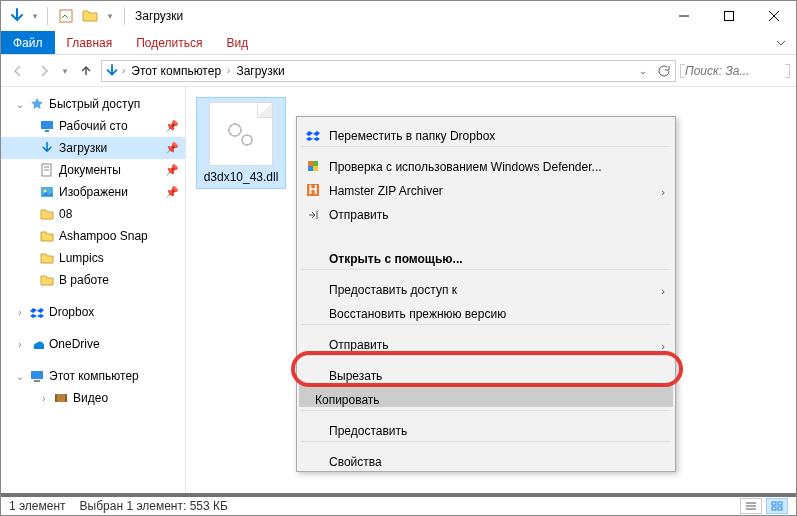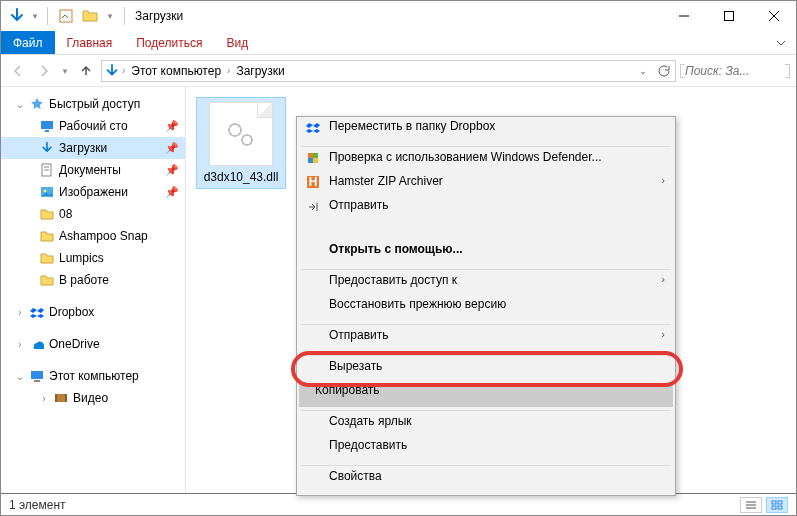--- a/index.html
+++ b/index.html
@@ -39,27 +39,27 @@
 .tree-icon { width: 16px; height: 16px; display: flex; align-items: center; justify-content: center; flex-shrink: 0; }
 .tree-label { font-size: 12px; color: #000; overflow: hidden; text-overflow: ellipsis; }
 .pin { margin-left: auto; margin-right: 6px; font-size: 11px; color: #888; }
 .tree-gap { height: 10px; }
 .main-area { flex: 1; position: relative; padding: 10px; }
 .file-item { width: 90px; text-align: center; background: #cde8ff; border: 1px solid #99d1ff; padding: 4px; }
 .file-thumb { width: 64px; height: 64px; margin: 0 auto 4px; background: #fff; border: 1px solid #ddd; display: flex; align-items: center; justify-content: center; position: relative; }
 .file-thumb::before { content: ""; position: absolute; top: 0; right: 0; width: 14px; height: 14px; border-left: 1px solid #ddd; border-bottom: 1px solid #ddd; background: linear-gradient(135deg, #fff 50%, #eee 50%); }
 .file-label { font-size: 12px; word-break: break-all; }
 .context-menu { position: absolute; left: 295px; top: 115px; width: 380px; background: #f2f2f2; border: 1px solid #aaa; box-shadow: 2px 2px 6px rgba(0,0,0,.25); padding: 2px; }
-.ctx-item { height: 24px; display: flex; align-items: flex-start; padding: 0 8px 0 30px; position: relative; font-size: 12px; color: #000; }
+.ctx-item { height: 24px; display: flex; align-items: flex-end; padding: 0 8px 0 30px; position: relative; font-size: 12px; color: #000; }
 .ctx-item.bold { font-weight: bold; margin-top: 20px; }
 .ctx-item.hover { background: #ccc; padding-left: 16px; }
 .ctx-icon { position: absolute; left: 6px; width: 16px; height: 16px; display: flex; align-items: center; justify-content: center; }
 .ctx-sep { height: 1px; background: #ddd; margin: 3px 2px; }
 .ctx-sub { margin-left: auto; color: #555; font-size: 11px; }
-.statusbar { height: 22px; border-top: 1px solid #737373; display: flex; align-items: center; padding: 0 8px; font-size: 11px; color: #333; gap: 14px; }
+.statusbar { height: 22px; border-top: 4px solid #737373; display: flex; align-items: center; padding: 0 8px; font-size: 11px; color: #333; gap: 14px; }
 .status-views { margin-left: auto; display: flex; gap: 4px; }
 .view-btn { width: 22px; height: 16px; border: 1px solid #ccc; display: flex; align-items: center; justify-content: center; }
 .view-btn.active { background: #cde8ff; border-color: #99d1ff; }
 .highlight-ring { position: absolute; border: 4px solid #e53935; border-radius: 18px; pointer-events: none; }
 svg { display: block; }
 </style>
 </head>
 <body>
 
 <div class="window">
@@ -301,20 +301,21 @@
           </svg>
         </div>
         <div class="file-label">d3dx10_43.dll</div>
       </div>
     </div>
 
   </div>
 
   <div class="statusbar">
     <span>1 элемент</span>
+    <span>Выбран 1 элемент: 553 КБ</span>
     <div class="status-views">
       <div class="view-btn">
         <svg width="12" height="10">
             <line x1="1" y1="2" x2="11" y2="2" stroke="#555"></line>
             <line x1="1" y1="5" x2="11" y2="5" stroke="#555"></line>
             <line x1="1" y1="8" x2="11" y2="8" stroke="#555"></line>
           </svg>
       </div>
       <div class="view-btn active">
         <svg width="12" height="10">
@@ -384,23 +385,20 @@
     </div>
     <div class="ctx-sep"></div>
     <div class="ctx-item">
       <span>Вырезать</span>
     </div>
     <div class="ctx-item hover">
       <span>Копировать</span>
     </div>
     <div class="ctx-sep"></div>
     <div class="ctx-item">
-      <span>Создать ярлык</span>
-    </div>
-    <div class="ctx-item">
       <span>Предоставить</span>
     </div>
     <div class="ctx-sep"></div>
     <div class="ctx-item">
       <span>Свойства</span>
     </div>
   </div>
 
   <div class="highlight-ring" style="left:290px;top:350px;width:392px;height:36px;"></div>
 

